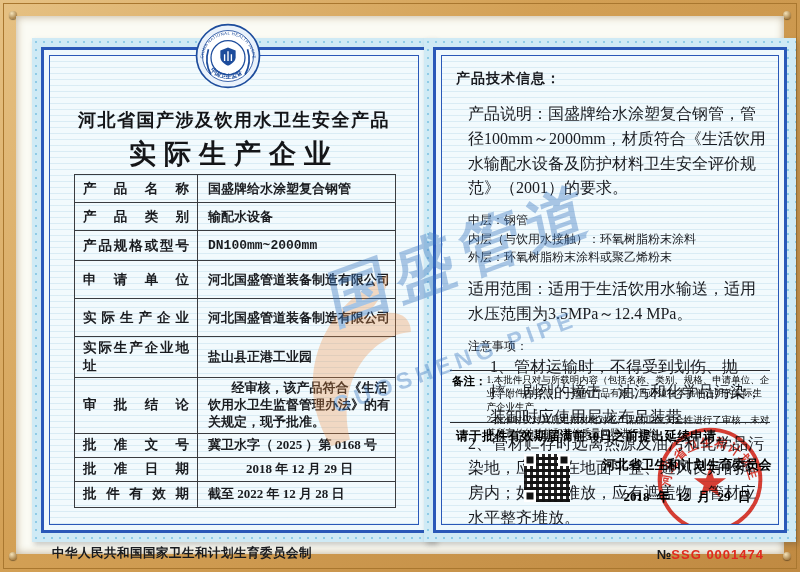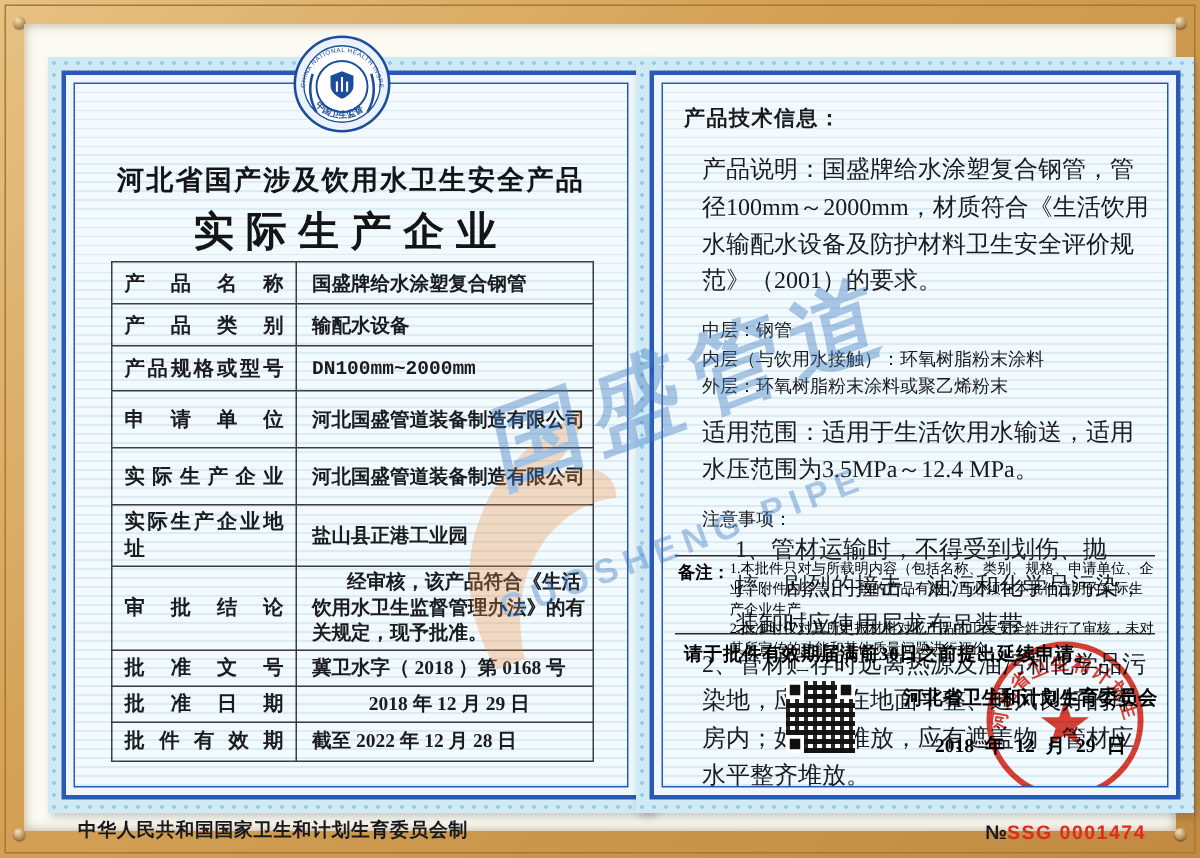--- a/index.html
+++ b/index.html
@@ -127,21 +127,21 @@
           <tr class="r7">
                   <td class="lbl">实际生产企业地址</td>
                   <td class="val">盐山县正港工业园</td>
                 </tr>
           <tr class="r8">
                   <td class="lbl">审 批 结 论</td>
                   <td class="val val-indent">经审核，该产品符合《生活饮用水卫生监督管理办法》的有关规定，现予批准。</td>
                 </tr>
           <tr class="r9">
                   <td class="lbl">批 准 文 号</td>
-                  <td class="val">冀卫水字（ 2018 ）第 0168 号</td>
+                  <td class="val">冀卫水字（ 2025 ）第 0168 号</td>
                 </tr>
           <tr class="r10">
                   <td class="lbl">批 准 日 期</td>
                   <td class="val val-center">2018 年 12 月 29 日</td>
                 </tr>
           <tr class="r11">
                   <td class="lbl">批 件 有 效 期</td>
                   <td class="val">截至 2022 年 12 月 28 日</td>
                 </tr>
         </tbody>

